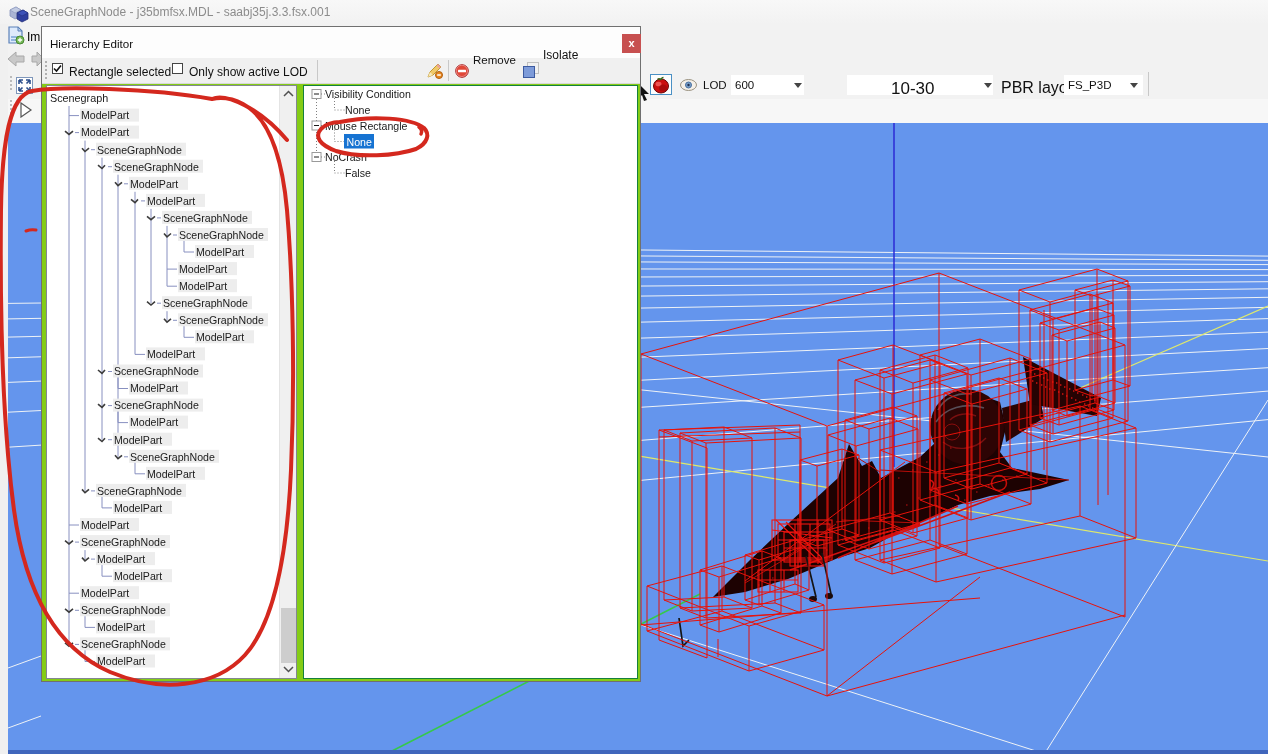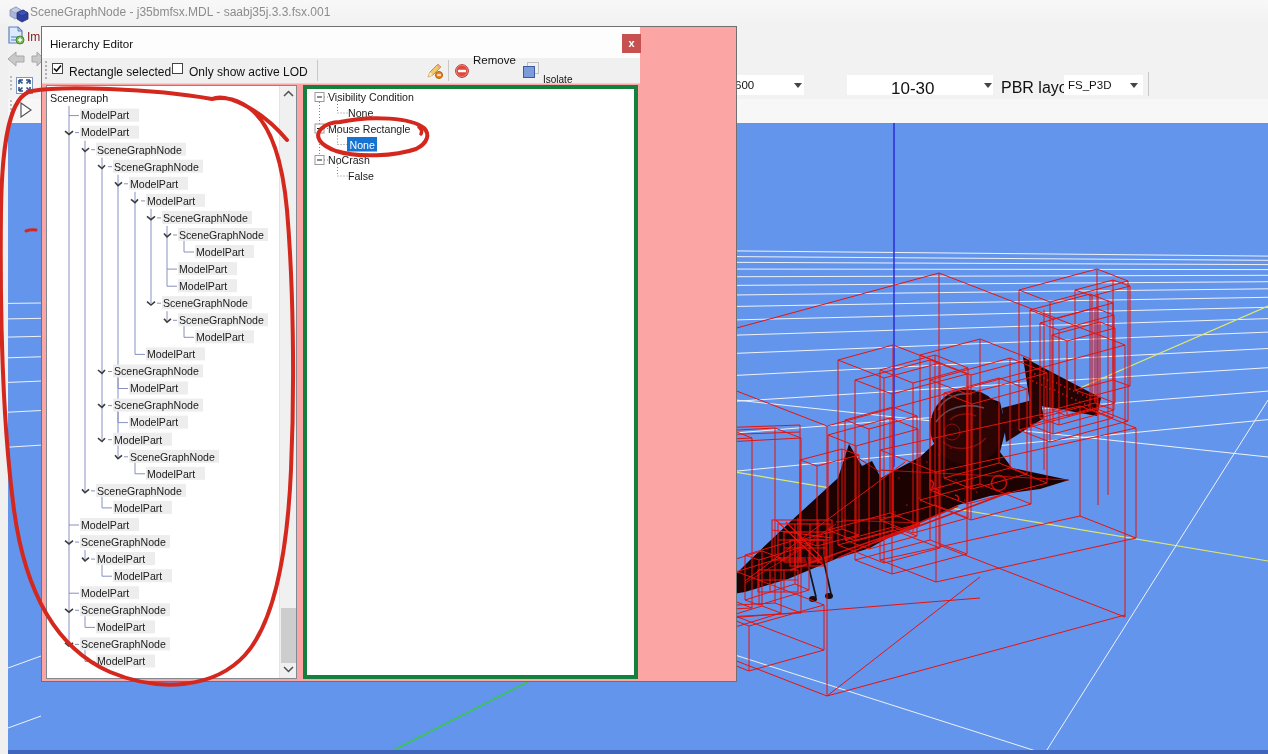--- a/index.html
+++ b/index.html
@@ -19,21 +19,21 @@
 <div class="abs" style="left:0;top:24px;width:1268px;height:99px;background:#f2f2f2"></div>
 <div class="abs" style="left:0;top:99px;width:1268px;height:24px;background:#f7f7f7"></div>
 
 <svg class="abs" width="17" height="19" style="left:8;top:26" viewBox="0 0 17 19">
  <path d="M1,1 h9 l4,4 v12 h-13 Z" fill="#ddeafc" stroke="#5b80b8" stroke-width="1.2"></path>
  <path d="M10,1 l4,4 h-4 Z" fill="#b9d0ee" stroke="#5b80b8" stroke-width="1"></path>
  <path d="M3,11 h8 M3,14 h8" stroke="#7aa5d8" stroke-width="1.4"></path>
  <circle cx="12" cy="14" r="4" fill="#74b856" stroke="#4a8a34"></circle>
  <path d="M12,11.8 v4.4 M9.8,14 h4.4" stroke="#fff" stroke-width="1.3"></path>
 </svg>
-<div class="abs" style="left:27px;top:30px;font-size:12px;color:#7f1d1d">Im</div>
+<div class="abs" style="left:27px;top:30px;font-size:12px;color:#000000">Im</div>
 
 <svg class="abs" width="40" height="18" style="left:6;top:50" viewBox="0 0 40 18">
  <path d="M2,9 L10,2 L10,6 L18,6 L18,12 L10,12 L10,16 Z" fill="#c9c9c9" stroke="#a8a8a8"></path>
  <path d="M38,9 L31,2 L31,6 L26,6 L26,12 L31,12 L31,16 Z" fill="#c9c9c9" stroke="#a8a8a8"></path>
 </svg>
 
 <div class="abs" style="left:10px;top:76px;width:2px;height:16px;background:repeating-linear-gradient(#bbb 0 2px,transparent 2px 4px)"></div>
 <svg class="abs" width="17" height="17" style="left:16;top:77" viewBox="0 0 17 17">
  <rect x="0.5" y="0.5" width="16" height="16" fill="#fff" stroke="#7e96ba"></rect>
  <path d="M3,3 L7,3 M3,3 L3,7 M3,3 L6.5,6.5 M14,3 L10,3 M14,3 L14,7 M14,3 L10.5,6.5 M3,14 L7,14 M3,14 L3,10 M3,14 L6.5,10.5 M14,14 L10,14 M14,14 L14,10 M14,14 L10.5,10.5" stroke="#2c4f8c" stroke-width="1.6"></path>
@@ -132,21 +132,21 @@
 <div class="abs" style="left:1068px;top:79px;font-size:11.5px;color:#111">FS_P3D</div>
 <svg class="abs" width="8" height="5" style="left:1130;top:83">
     <path d="M0,0 L8,0 L4,5 Z" fill="#444"></path>
   </svg>
 <div class="abs" style="left:1148px;top:72px;width:1px;height:24px;background:#c8c8c8"></div>
 
 <svg class="abs" width="12" height="18" style="left:638;top:83" viewBox="0 0 12 18">
  <path d="M0,0 L11,11 L6,11 L9,17 L6,18 L4,12 L0,16 Z" fill="#111"></path>
 </svg>
 
-<div class="abs" style="left:41px;top:26px;width:696px;height:656px;background:#fca5a5;border:1px solid #707070">
+<div class="abs" style="left:41px;top:26px;width:600px;height:656px;background:#84cc16;border:1px solid #707070">
   <div class="abs" style="left:0;top:0;width:598px;height:31px;background:#fdfdfd"></div>
   <div class="abs" style="left:8px;top:10px;font-size:11.6px;color:#111">Hierarchy Editor</div>
   <div class="abs" style="left:580px;top:7px;width:19px;height:19px;background:#c75050;color:#fff;font-size:11px;font-weight:bold;text-align:center;line-height:19px">x</div>
   <div class="abs" style="left:0;top:31px;width:598px;height:26px;background:#f0f0f0;border-bottom:1px solid #d8d8d8"></div>
   <div class="abs" style="left:3px;top:34px;width:2px;height:20px;background:repeating-linear-gradient(#b0b0b0 0 2px,transparent 2px 4px)"></div>
   <div class="abs" style="left:10px;top:36px;width:11px;height:11px;background:#fff;border:1px solid #454545"></div>
   <svg class="abs" width="11" height="11" style="left:10;top:36" viewBox="0 0 11 11">
       <path d="M2,5.5 L4.5,8 L9,2.5" stroke="#111" stroke-width="1.6" fill="none"></path>
     </svg>
   <div class="abs" style="left:27px;top:38px;font-size:12px;color:#111">Rectangle selected</div>
@@ -165,21 +165,21 @@
   <svg class="abs" width="14" height="14" style="left:413;top:37" viewBox="0 0 14 14">
    <circle cx="7" cy="7" r="6.3" fill="#e04838" stroke="#a02020"></circle>
    <circle cx="7" cy="7" r="6.3" fill="none" stroke="#f4a0a0" stroke-width="0.8" transform="translate(0.6,0.6) scale(0.9)"></circle>
    <rect x="3" y="5.7" width="8" height="2.6" rx="0.5" fill="#fff"></rect>
   </svg>
   <div class="abs" style="left:431px;top:27px;font-size:11.5px;color:#111">Remove</div>
   <svg class="abs" width="17" height="17" style="left:481;top:35" viewBox="0 0 17 17">
    <rect x="4.5" y="0.5" width="11" height="11" fill="none" stroke="#c0c0c0"></rect>
    <rect x="0.5" y="4.5" width="11" height="11" fill="#7d9bd9" stroke="#3c5aa0"></rect>
   </svg>
-  <div class="abs" style="left:501px;top:47px;font-size:10px;color:#111">Isolate</div>
+  <div class="abs" style="left:501px;top:21px;font-size:12px;color:#111">Isolate</div>
 
   <div class="abs" style="left:4px;top:58px;width:251px;height:594px;background:#fff;border:1px solid #828790;overflow:hidden">
     <svg width="232" height="594" viewBox="0 0 232 594" style="position:absolute;left:0;top:0">
 <path d="M22,20.0V558.4M38,54.6V404.9M55,71.7V353.7M71,88.7V370.8M88,105.8V268.4M104,122.9V217.2M120,139.9V200.2M120,225.2V234.3M38,464.1V473.1M22,29.6H32M28,46.6H32M44,63.7H48M61,80.7H65M77,97.8H81M94,114.9H98M110,131.9H114M126,149.0H130M137,166.0H147M137,154.0V166.0M120,183.1H130M120,200.2H130M110,217.2H114M126,234.3H130M137,251.3H147M137,239.3V251.3M88,268.4H98M61,285.5H65M71,302.5H81M71,290.5V302.5M61,319.6H65M71,336.6H81M71,324.6V336.6M61,353.7H65M77,370.8H81M88,387.8H98M88,375.8V387.8M44,404.9H48M55,421.9H65M55,409.9V421.9M22,439.0H32M28,456.1H32M44,473.1H48M55,490.2H65M55,478.2V490.2M22,507.2H32M28,524.3H32M38,541.4H48M38,529.4V541.4M28,558.4H32M38,575.5H48M38,563.5V575.5" stroke="#8890c0" stroke-width="1" fill="none"></path>
 <rect x="33" y="22.6" width="59" height="13" fill="#ededed"></rect>
 <text x="34" y="33.4" font-size="10.6" fill="#1a1a1a">ModelPart</text>
 <path d="M18,45.1L22,48.4L26,45.1" stroke="#3c3c3c" stroke-width="1.6" fill="none"></path>
 <rect x="33" y="39.6" width="59" height="13" fill="#ededed"></rect>
 <text x="34" y="50.4" font-size="10.6" fill="#1a1a1a">ModelPart</text>
 <path d="M35,62.2L38,65.5L42,62.2" stroke="#3c3c3c" stroke-width="1.6" fill="none"></path>
@@ -267,21 +267,21 @@
       <svg width="17" height="17" style="position:absolute;top:0;left:0">
           <path d="M4,10 L8.5,5.5 L13,10" stroke="#505050" stroke-width="1.5" fill="none"></path>
         </svg>
       <div style="position:absolute;left:1px;top:522px;width:15px;height:55px;background:#cdcdcd"></div>
       <svg width="17" height="17" style="position:absolute;bottom:0;left:0">
           <path d="M4,6 L8.5,10.5 L13,6" stroke="#505050" stroke-width="1.5" fill="none"></path>
         </svg>
     </div>
   </div>
 
-  <div class="abs" style="left:261px;top:58px;width:335px;height:594px;background:#fff;border:4px solid #15803d;overflow:hidden">
+  <div class="abs" style="left:261px;top:58px;width:335px;height:594px;background:#fff;border:1px solid #15803d;overflow:hidden">
     <svg width="334" height="594" viewBox="0 0 334 594" style="position:absolute;left:0;top:0">
 <path d="M12.5,13V67" stroke="#808080" stroke-width="1" stroke-dasharray="1,2" fill="none"></path>
 <rect x="8" y="3.5" width="9" height="9" fill="#fff" stroke="#9a9a9a"></rect>
 <line x1="10" y1="8.0" x2="15" y2="8.0" stroke="#1a1a1a"></line>
 <path d="M17,8.0h4" stroke="#808080" stroke-dasharray="1,2"></path>
 <text x="21" y="12.0" font-size="10.6" fill="#1a1a1a">Visibility Condition</text>
 <path d="M30.5,12.0V24.0h10" stroke="#808080" stroke-width="1" stroke-dasharray="1,2" fill="none"></path>
 <text x="41" y="28.0" font-size="10.6" fill="#1a1a1a">None</text>
 <rect x="8" y="35.0" width="9" height="9" fill="#fff" stroke="#9a9a9a"></rect>
 <line x1="10" y1="39.5" x2="15" y2="39.5" stroke="#1a1a1a"></line>

